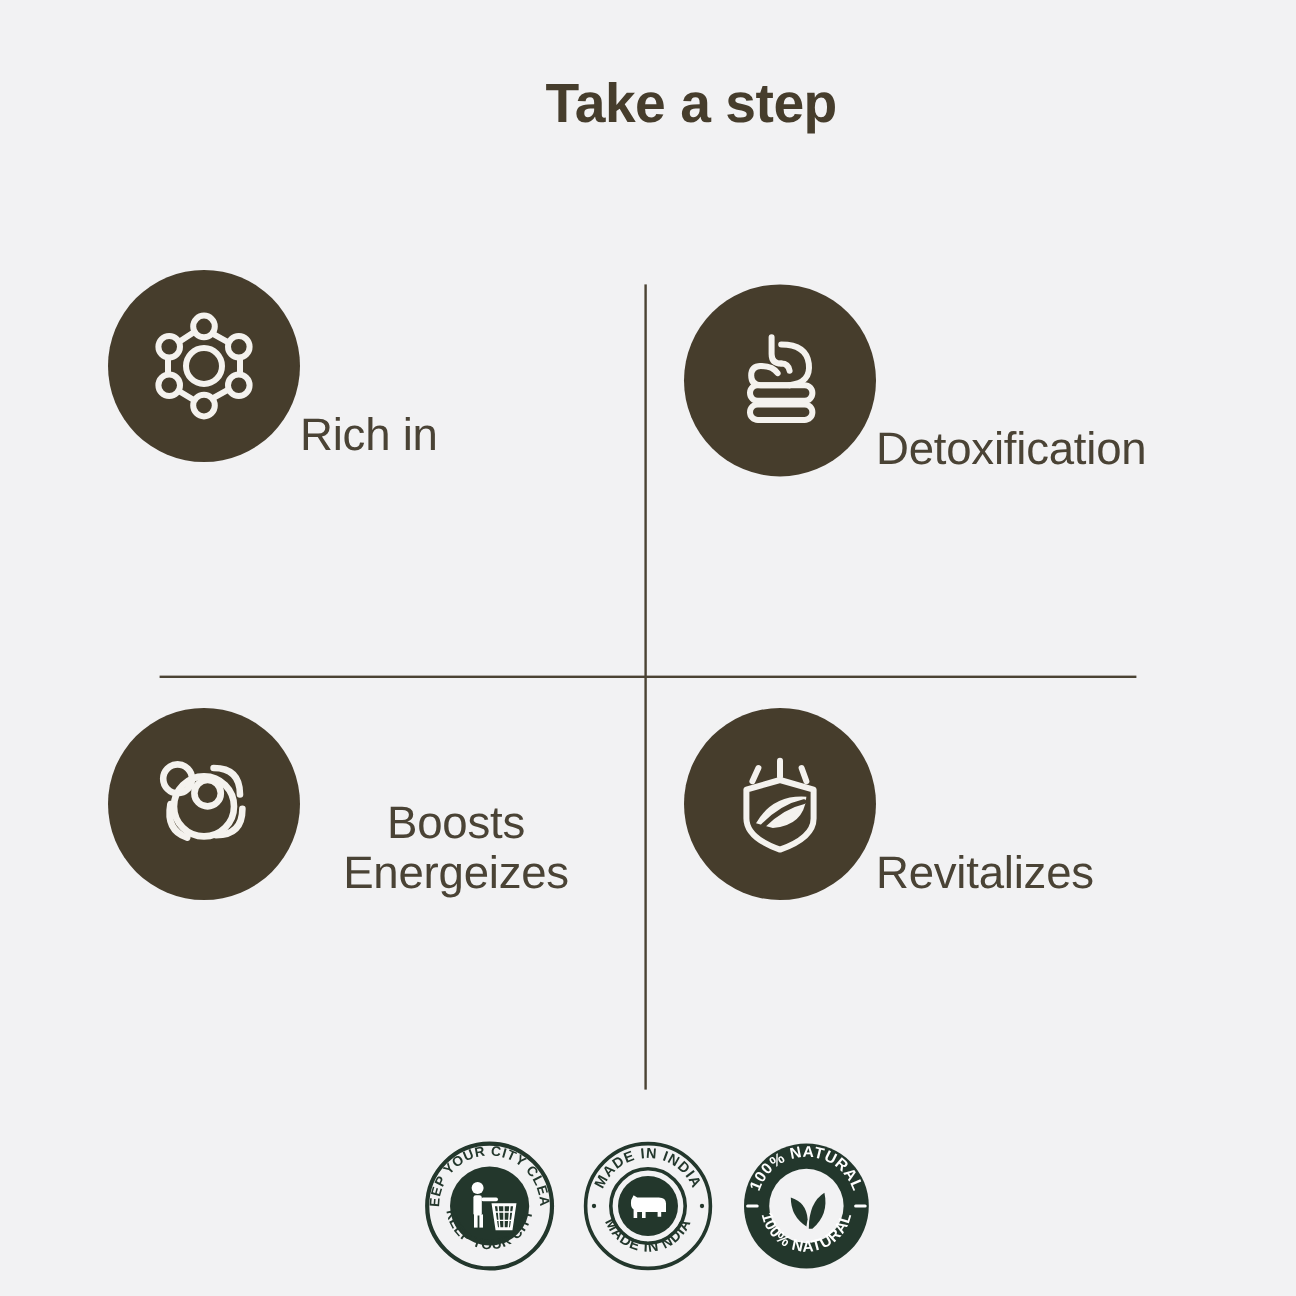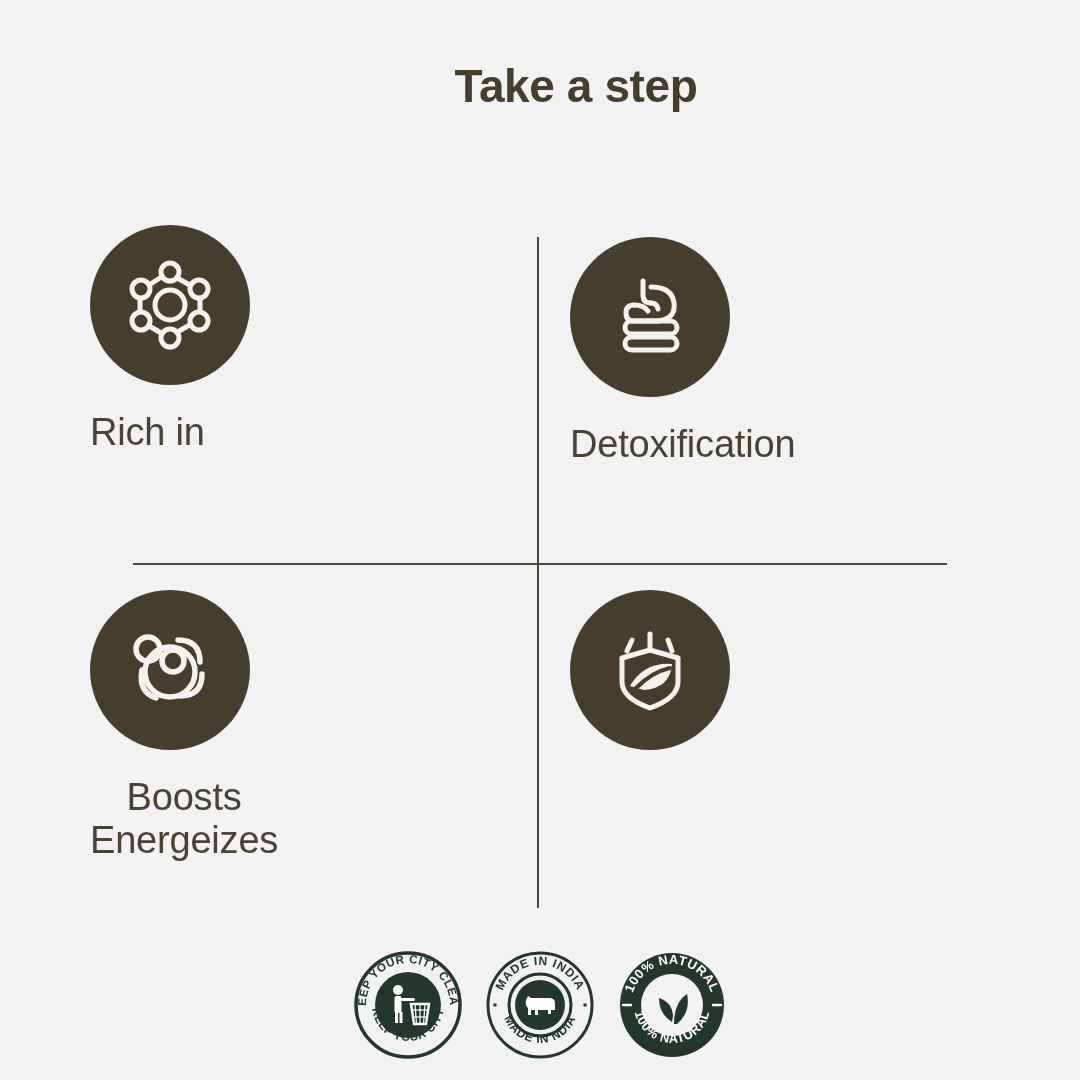--- a/index.html
+++ b/index.html
@@ -34,25 +34,25 @@
     position:absolute;left:537px;top:32px;width:2px;height:671px;
     background:#4b4333;
   }
   .hline{
     position:absolute;left:133px;top:358px;width:814px;height:2px;
     background:#4b4333;
   }
 
   .cell{
     position:absolute;width:420px;
-    display:flex;flex-direction:column;align-items:flex-start;
+    display:flex;flex-direction:row;align-items:flex-end;
   }
   .cell-tl{left:90px;top:20px;}
   .cell-tr{left:570px;top:32px;}
-  .cell-bl{left:90px;top:385px;}
+  .cell-bl{left:90px;top:385px;gap:36px;}
   .cell-br{left:570px;top:385px;}
 
   .icon-circle{
     width:160px;height:160px;border-radius:50%;
     background:#463d2c;
     display:flex;align-items:center;justify-content:center;
   }
   .icon-circle svg{display:block;}
 
   .cell-label{
@@ -155,20 +155,21 @@
           <line x1="50" y1="14" x2="50" y2="27"></line>
           <line x1="68" y1="20" x2="72" y2="31"></line>
 
           <path d="M22 38 L50 30 L78 38 L78 62 Q78 78 50 88 Q22 78 22 62 Z"></path>
 
           <path d="M30 66 Q44 42 72 44 Q70 68 44 70" fill="#f4f2ee" stroke="none"></path>
           <path d="M36 68 Q52 52 70 48" stroke="#463d2c" stroke-width="4"></path>
         </svg>
       </div>
       <div class="cell-label">
+        <span class="ln">Revitalizes</span>
       </div>
     </div>
 
   </div>
 
   <div class="badges">
 
     <div class="badge">
       <svg viewBox="0 0 110 110" width="110" height="110">
         <defs>

